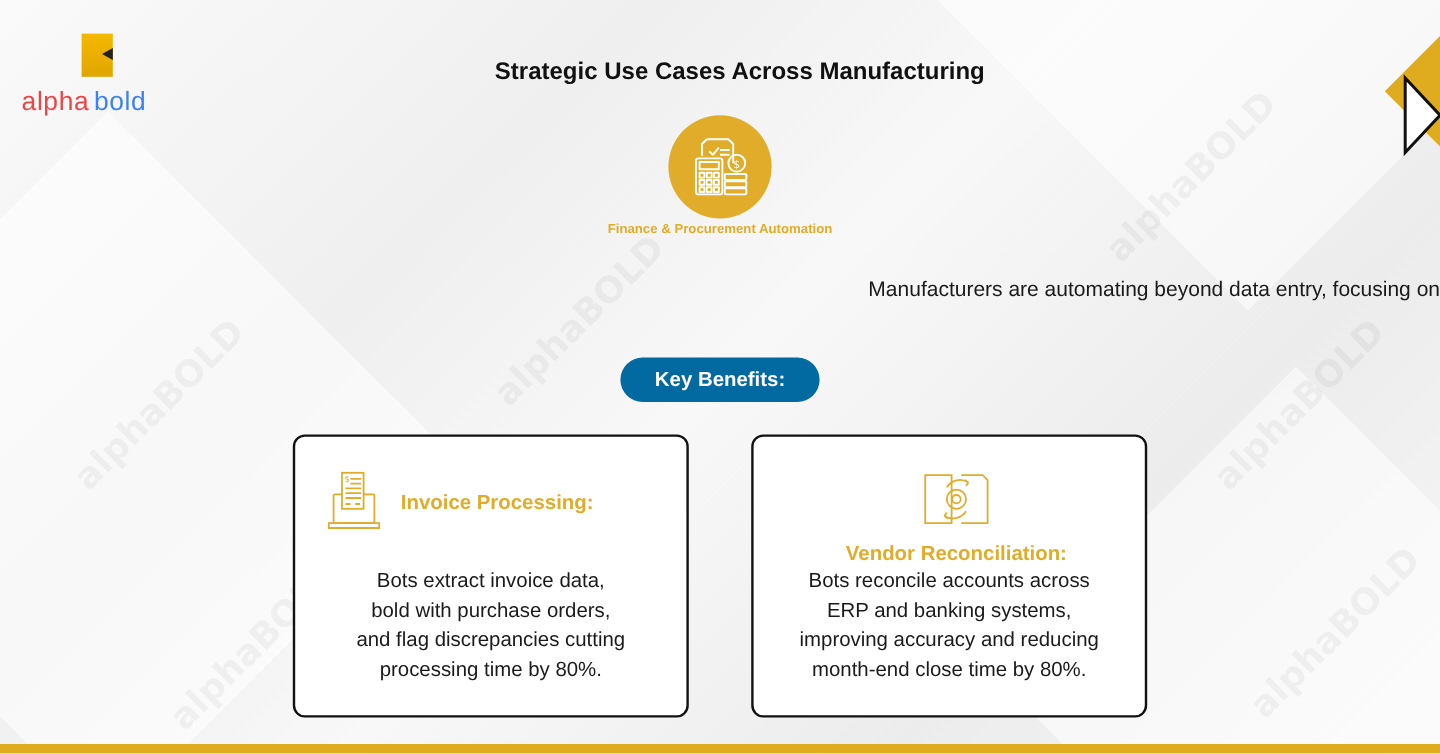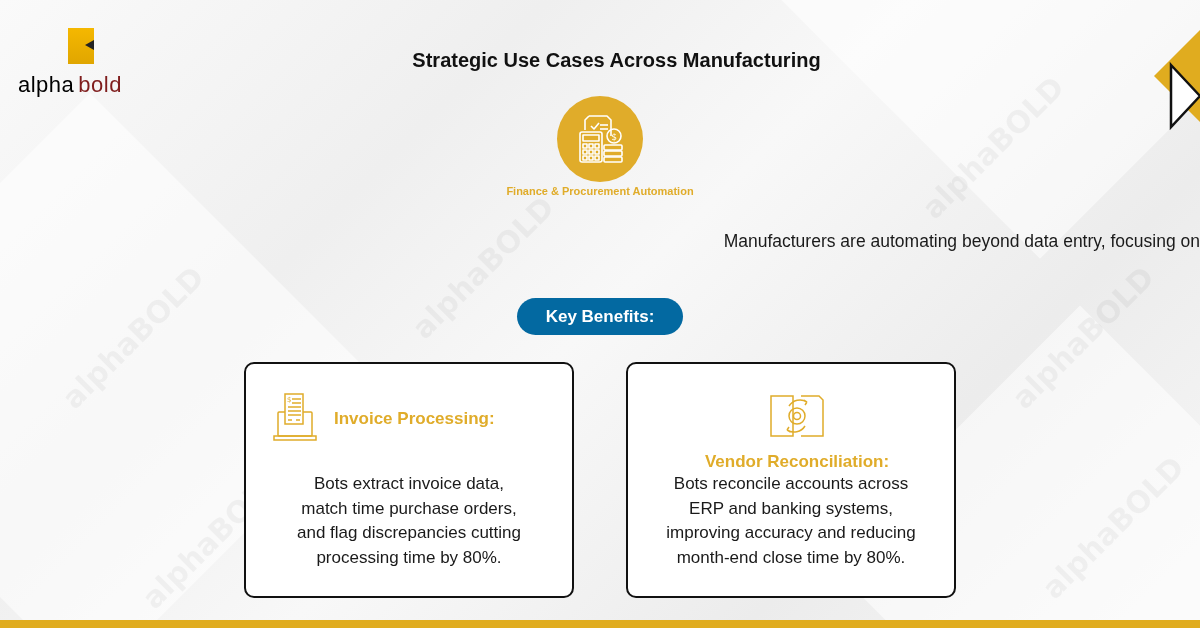--- a/index.html
+++ b/index.html
@@ -5,22 +5,22 @@
     * { box-sizing: border-box; margin: 0; padding: 0; }
     body { width: 1200px; height: 628px; overflow: hidden; position: relative;
       font-family: "DejaVu Sans", sans-serif;
       background: linear-gradient(135deg, #fafafa 0%, #efefef 30%, #f8f8f8 50%, #ececec 75%, #f7f7f7 100%); }
     .bgshape { position: absolute; background: rgba(255,255,255,0.55); transform: rotate(45deg); }
     .watermark { position: absolute; color: rgba(0,0,0,0.045); font-size: 30px; font-weight: bold; transform: rotate(-45deg); white-space: nowrap; }
     .logo { position: absolute; left: 18px; top: 28px; width: 120px; height: 70px; }
     .logo-mark { position: absolute; left: 50px; top: 0; width: 26px; height: 36px; background: linear-gradient(180deg, #f5b800 0%, #e0a600 100%); }
     .logo-mark::after { content: ""; position: absolute; right: 0; top: 12px; border-right: 9px solid #222; border-top: 5px solid transparent; border-bottom: 5px solid transparent; }
     .logo-text { position: absolute; left: 0; top: 44px; font-size: 22px; letter-spacing: 0.5px; font-family: "Liberation Sans", sans-serif; }
-    .logo-text .a { color: #000000; }
-    .logo-text .b { color: #7f1d1d; margin-left: 4px; }
+    .logo-text .a { color: #ef4444; }
+    .logo-text .b { color: #3b82f6; margin-left: 4px; }
     .corner { position: absolute; right: 0; top: 28px; width: 46px; height: 110px; }
     .title { position: absolute; top: 49px; left: 0; width: 1233px; text-align: center; font-size: 20px; font-weight: bold; color: #111; font-family: "Liberation Sans", sans-serif; }
     .hero-icon { position: absolute; left: 557px; top: 96px; width: 86px; height: 86px; border-radius: 50%; background: #e0ac2a; display: flex; align-items: center; justify-content: center; }
     .subtitle { position: absolute; top: 185px; left: 0; width: 1200px; text-align: center; font-size: 11px; font-weight: bold; color: #e0ac2a; font-family: "Liberation Sans", sans-serif; }
     .desc { position: absolute; top: 228px; left: 0; width: 1200px; text-align: right; font-size: 17.5px; color: #1a1a1a; line-height: 27px; font-family: "Liberation Sans", sans-serif; }
     .pill { position: absolute; left: 517px; top: 298px; width: 166px; height: 37px; border-radius: 19px; background: #0369a1; color: #fff; font-weight: bold; font-size: 17px; display: flex; align-items: center; justify-content: center; font-family: "Liberation Sans", sans-serif; }
     .card { position: absolute; top: 362px; width: 330px; height: 236px; border: 2px solid #111; border-radius: 10px; background: #fff; }
     .card.left { left: 244px; }
     .card.right { left: 626px; }
     .card-head { position: absolute; top: 28px; left: 26px; right: 10px; display: flex; align-items: center; gap: 14px; }
@@ -103,21 +103,21 @@
       <line x1="16" y1="15" x2="29" y2="15"></line>
         <line x1="16" y1="19" x2="29" y2="19"></line>
       <line x1="16" y1="23" x2="29" y2="23"></line>
       <line x1="16" y1="28" x2="20" y2="28"></line>
         <line x1="24" y1="28" x2="28" y2="28"></line>
     </svg>
     <span class="card-title">Invoice Processing:</span>
   </div>
   <div class="card-body">
     <div>Bots extract invoice data,</div>
-    <div>match time purchase orders,</div>
+    <div>bold with purchase orders,</div>
     <div>and flag discrepancies cutting</div>
     <div>processing time by 80%.</div>
   </div>
 </div>
 
 <div class="card right">
   <div class="card-head" style="left:22px;flex-direction:column;">
     <svg width="56" height="46" viewBox="0 0 56 46" fill="none" stroke="#e0ac2a" stroke-width="1.5">
       <path d="M2 4 H24 V44 H2 Z"></path>
       <path d="M32 4 H50 L54 8 V44 H32"></path>

